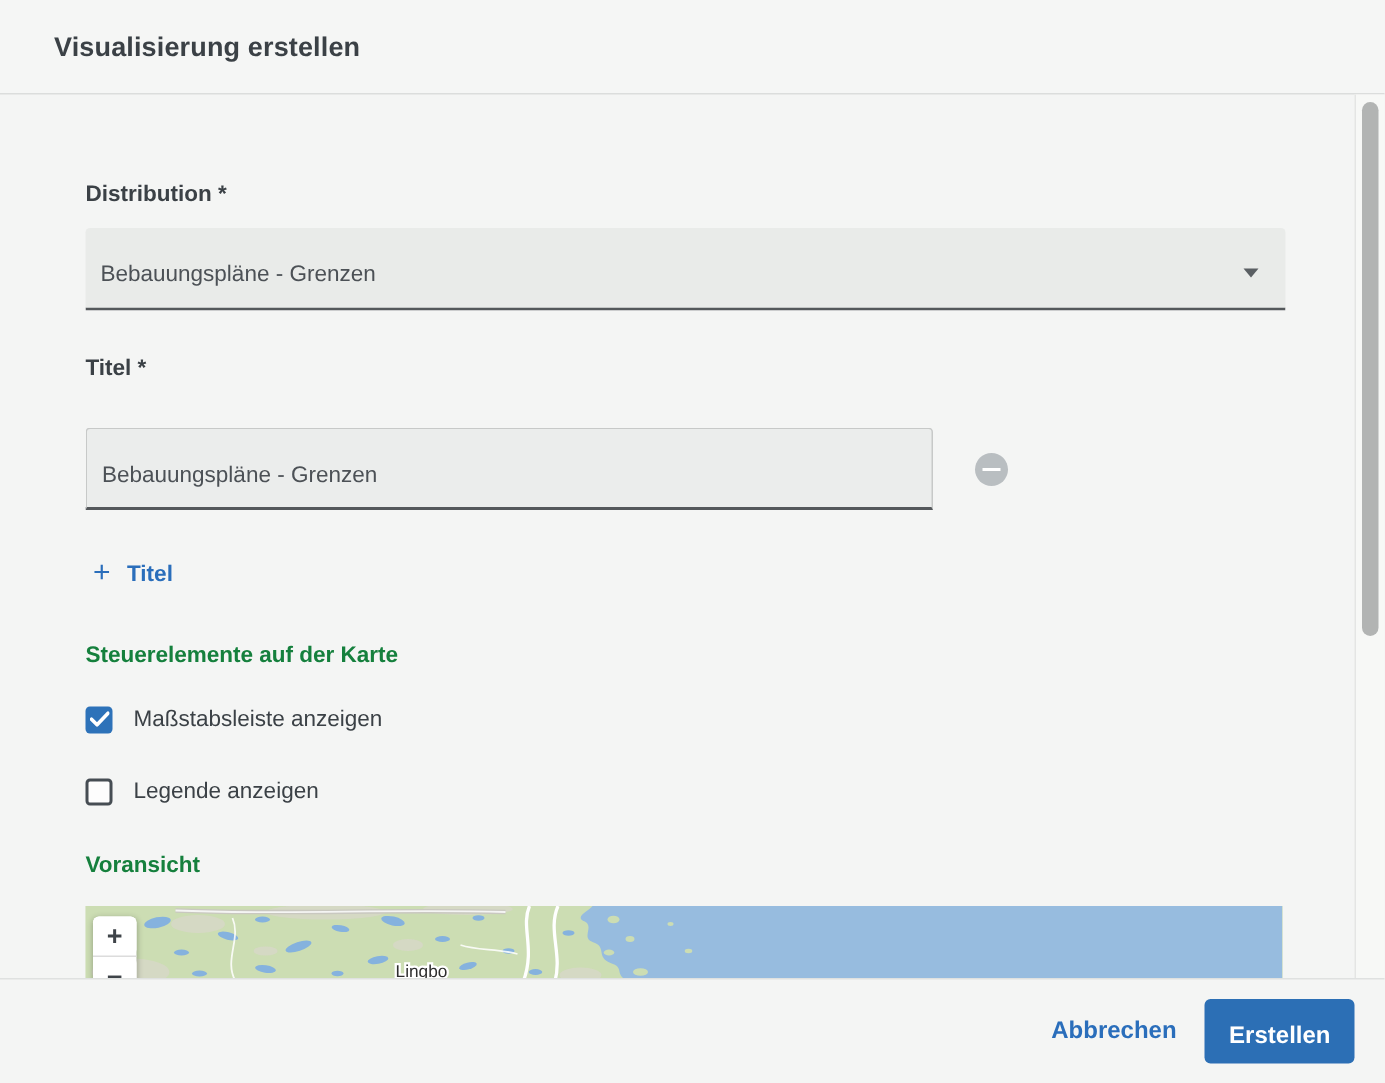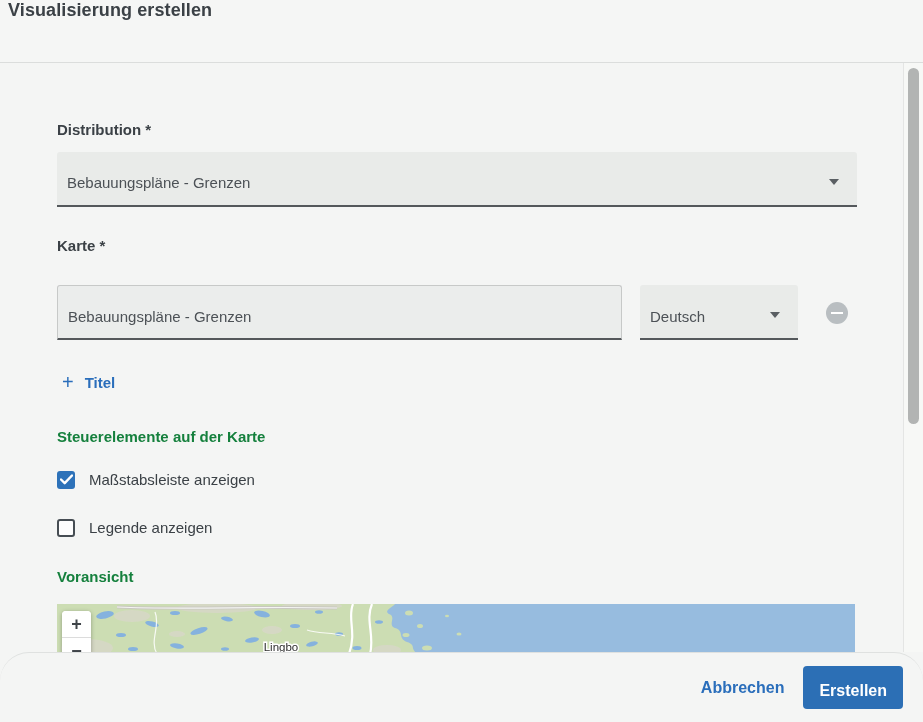--- a/index.html
+++ b/index.html
@@ -7,22 +7,22 @@
   body {
     font-family:"Liberation Sans", sans-serif;
     background:#f4f5f4;
     color:#3b4146;
     overflow:hidden;
   }
   .modal { position:relative; width:923px; height:722px; background:#f4f5f4; }
 
   
   .modal-header {
-    height:63px; display:flex; 
-    padding-left:8px; border-bottom:1px solid #dbdddc; background:#f5f6f5;
+    height:63px; display:flex; align-items:center;
+    padding-left:36px; border-bottom:1px solid #dbdddc; background:#f5f6f5;
   }
   .modal-header h1 { font-size:18px; font-weight:700; color:#3b4146; letter-spacing:.1px; }
 
   
   .modal-body { padding:0 66px 0 57px; }
   .field-label { font-size:15px; font-weight:700; color:#3b4146; line-height:19px; }
   .lbl-distribution { margin-top:57px; }
   .lbl-titel { margin-top:29px; }
 
   .select-box {
@@ -112,21 +112,21 @@
   .scrollbar-thumb {
     position:absolute; top:5px; left:4px; width:11px; height:356px;
     background:#b2b4b3; border-radius:6px;
   }
 
   
   .modal-footer {
     position:absolute; left:0; bottom:0; width:923px; height:70px;
     background:#f4f5f4; border-top:1px solid #dfe1e0; z-index:5;
     display:flex; align-items:center; justify-content:flex-end;
-    padding-right:20px; gap:19px;border-radius:29px;
+    padding-right:20px; gap:19px;
   }
   .cancel-link {
     background:none; border:none; cursor:pointer;
     color:#2a6ebb; font-size:16px; font-weight:700; font-family:"Liberation Sans",sans-serif;
   }
   .create-btn {
     height:43px; padding:16px 16px; border:none; border-radius:4px; cursor:pointer;
     background:#2c6fb5; color:#fff; font-size:16px; font-weight:700;
     font-family:"Liberation Sans",sans-serif;
   }
@@ -142,29 +142,25 @@
 
   <div class="modal-body">
 
     <div class="field-label lbl-distribution">Distribution *</div>
 
     <div class="select-box">
       <span class="select-value">Bebauungspläne - Grenzen</span>
       <span class="caret"></span>
     </div>
 
-    <div class="field-label lbl-titel">Karte *</div>
+    <div class="field-label lbl-titel">Titel *</div>
 
     <div class="title-row">
       <div class="text-input">
         <span class="input-value">Bebauungspläne - Grenzen</span>
-      </div>
-      <div class="select-box lang-select">
-        <span class="select-value">Deutsch</span>
-        <span class="caret"></span>
       </div>
       <button class="remove-btn">
         <span class="minus-bar"></span>
       </button>
     </div>
 
     <button class="add-title">
       <span class="plus-glyph">+</span>
       <span class="add-title-text">Titel</span>
     </button>

